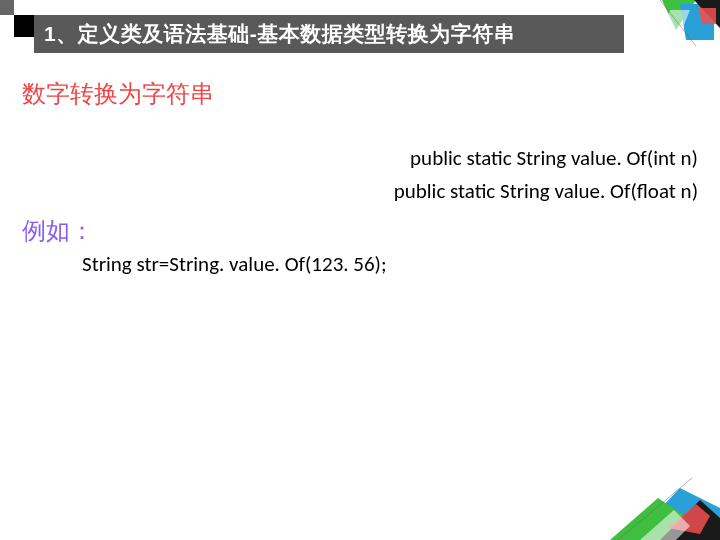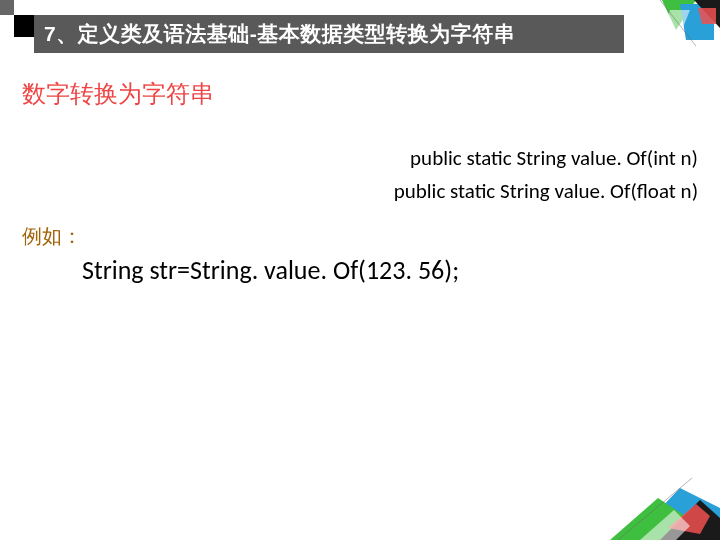--- a/index.html
+++ b/index.html
@@ -31,37 +31,37 @@
     white-space: nowrap;
   }
 
   
   .deco-tr { position: absolute; top: 0; right: 0; width: 96px; height: 46px; }
 
   
   .content { position: absolute; top: 78px; left: 22px; right: 22px; }
   .section-title   { font-size: 24px; font-weight: normal; color: #ef4444; margin-bottom: 32px; }
   .code-line       { font-size: 21px; color: #000; margin-left: 76px; line-height: 1.55; font-family: Calibri, Arial, sans-serif; text-align: right; }
-  .example-label   { font-size: 20px; color: #a16207; margin-top: 16px; margin-bottom: 4px; }
-  .example-code    { font-size: 26px; color: #000; margin-left: 60px; font-family: Calibri, Arial, sans-serif; }
+  .example-label   { font-size: 24px; color: #8b5cf6; margin-top: 8px; margin-bottom: 4px; }
+  .example-code    { font-size: 21px; color: #000; margin-left: 60px; font-family: Calibri, Arial, sans-serif; }
 
   
   .deco-br { position: absolute; bottom: 0; right: 0; width: 110px; height: 72px; }
 </style>
 </head>
 <body>
 
 <div class="slide">
 
   <div class="corner-gray"></div>
   <div class="corner-white-notch"></div>
   <div class="corner-black"></div>
 
   <div class="title-bar">
-    <span class="title-text">7、定义类及语法基础-基本数据类型转换为字符串</span>
+    <span class="title-text">1、定义类及语法基础-基本数据类型转换为字符串</span>
   </div>
 
   <svg class="deco-tr" viewBox="0 0 96 46">
     <path d="M40 0 L96 0 L96 46 L60 46 Z" fill="#ffffff"></path>
     <path d="M38 0 L72 0 L52 30 Z" fill="#3fbf3f"></path>
     <path d="M56 4 L90 4 L90 40 L62 40 Z" fill="#2aa0d8"></path>
     <path d="M70 0 L96 0 L96 28 Z" fill="#1a1a1a"></path>
     <path d="M74 8 L92 8 L92 24 L78 24 Z" fill="#f05050" opacity="0.85"></path>
     <path d="M46 10 L66 10 L58 30 L40 30 Z" fill="#ffffff" opacity="0.55"></path>
     <line x1="36" y1="0" x2="72" y2="46" stroke="#666" stroke-width="0.5"></line>

